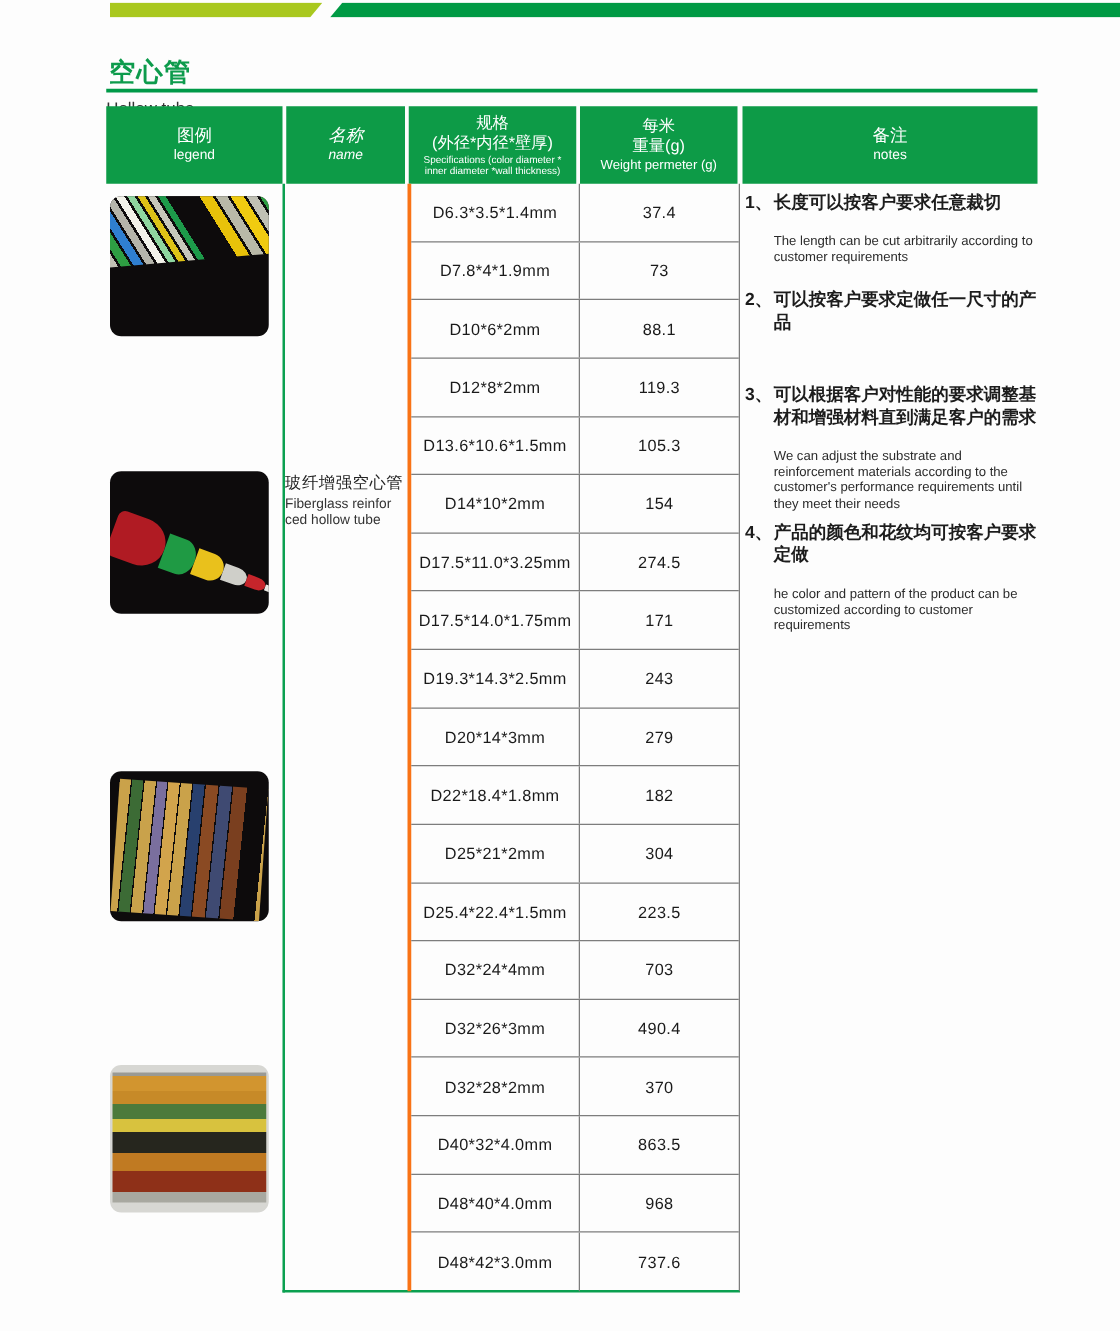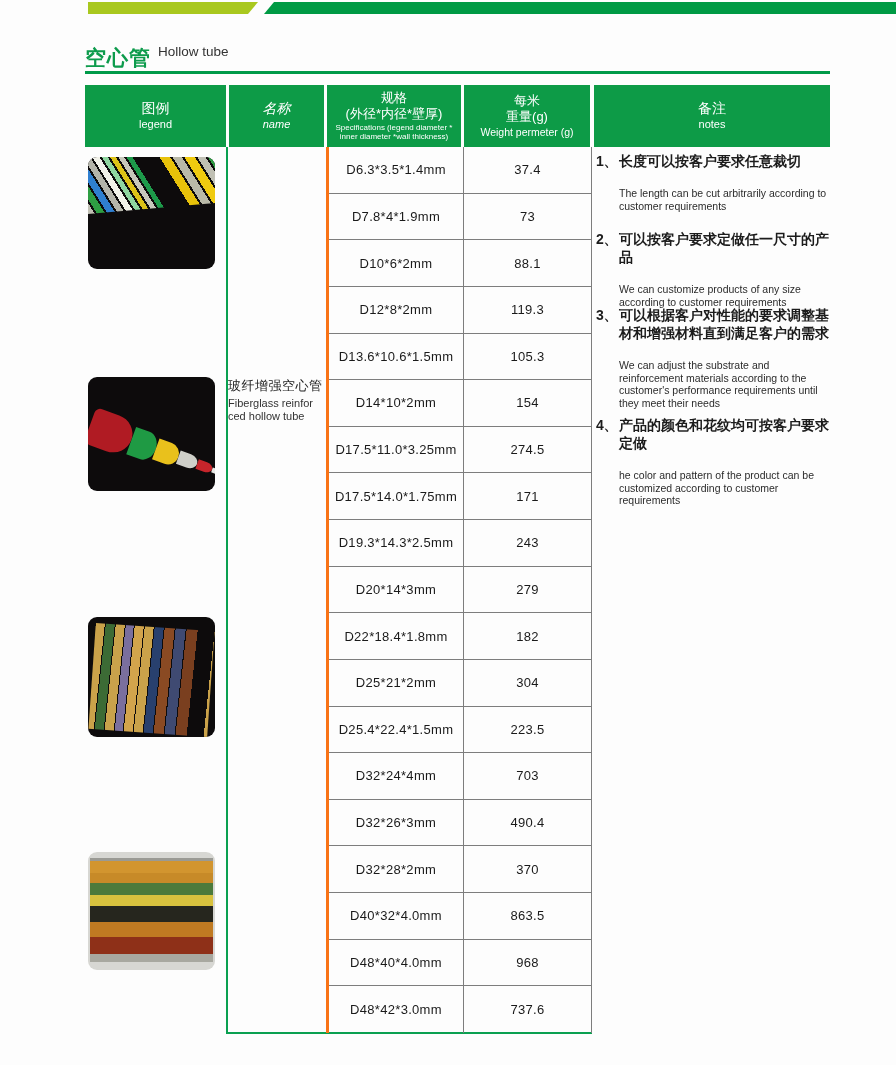--- a/index.html
+++ b/index.html
@@ -6,21 +6,21 @@
   html,body { width:896px; height:1065px; background:#fdfdfd; font-family:"Liberation Sans", sans-serif; }
   body { position:relative; overflow:hidden; }
 
   
   .banner-light { position:absolute; left:88px; top:2px; width:170px; height:12px; background:#a9c81f;
                   clip-path:polygon(0 0,100% 0,calc(100% - 10px) 100%,0 100%); }
   .banner-dark  { position:absolute; left:264px; top:2px; width:632px; height:12px; background:#009a44;
                   clip-path:polygon(10px 0,100% 0,100% 100%,0 100%); }
 
   
-  .title-row { position:absolute; left:85px; top:44px; display:flex; align-items:flex-start; gap:7px; }
+  .title-row { position:absolute; left:85px; top:44px; display:flex; align-items:center; gap:7px;flex-direction:column; }
   .title-zh { color:#0d9b4c; font-size:21px; font-weight:bold; letter-spacing:1px; }
   .title-en { color:#333; font-size:13.5px; }
   .title-underline { position:absolute; left:85px; top:71px; width:745px; height:3px; background:#009a48; }
 
   
   .th { position:absolute; top:85px; height:62px; background:#0d9b47; color:#fff;
         display:flex; flex-direction:column; align-items:center; justify-content:center; text-align:center; line-height:1.25; }
   .th-legend { left:85px;  width:141px; }
   .th-name   { left:229px; width:95px;font-style:italic; }
   .th-spec   { left:327px; width:134px; }
@@ -119,21 +119,21 @@
   <div class="zh">图例</div>
   <div class="en">legend</div>
 </div>
 <div class="th th-name">
   <div class="zh">名称</div>
   <div class="en">name</div>
 </div>
 <div class="th th-spec">
   <div class="zh">规格</div>
   <div class="zh">(外径*内径*壁厚)</div>
-  <div class="en">Specifications (legend diameter *</div>
+  <div class="en">Specifications (color diameter *</div>
   <div class="en">inner diameter *wall thickness)</div>
 </div>
 <div class="th th-weight">
   <div class="zh">每米</div>
   <div class="zh">重量(g)</div>
   <div class="en">Weight permeter (g)</div>
 </div>
 <div class="th th-notes">
   <div class="zh">备注</div>
   <div class="en">notes</div>
@@ -275,21 +275,20 @@
         <span class="note-zh-text">长度可以按客户要求任意裁切</span>
       </div>
       <div class="note-en">The length can be cut arbitrarily according to customer requirements</div>
     </div>
 
     <div class="note">
       <div class="note-zh">
         <span class="note-num">2、</span>
         <span class="note-zh-text">可以按客户要求定做任一尺寸的产品</span>
       </div>
-      <div class="note-en">We can customize products of any size according to customer requirements</div>
     </div>
 
     <div class="note">
       <div class="note-zh">
         <span class="note-num">3、</span>
         <span class="note-zh-text">可以根据客户对性能的要求调整基材和增强材料直到满足客户的需求</span>
       </div>
       <div class="note-en">We can adjust the substrate and reinforcement materials according to the customer's performance requirements until they meet their needs</div>
     </div>
 

